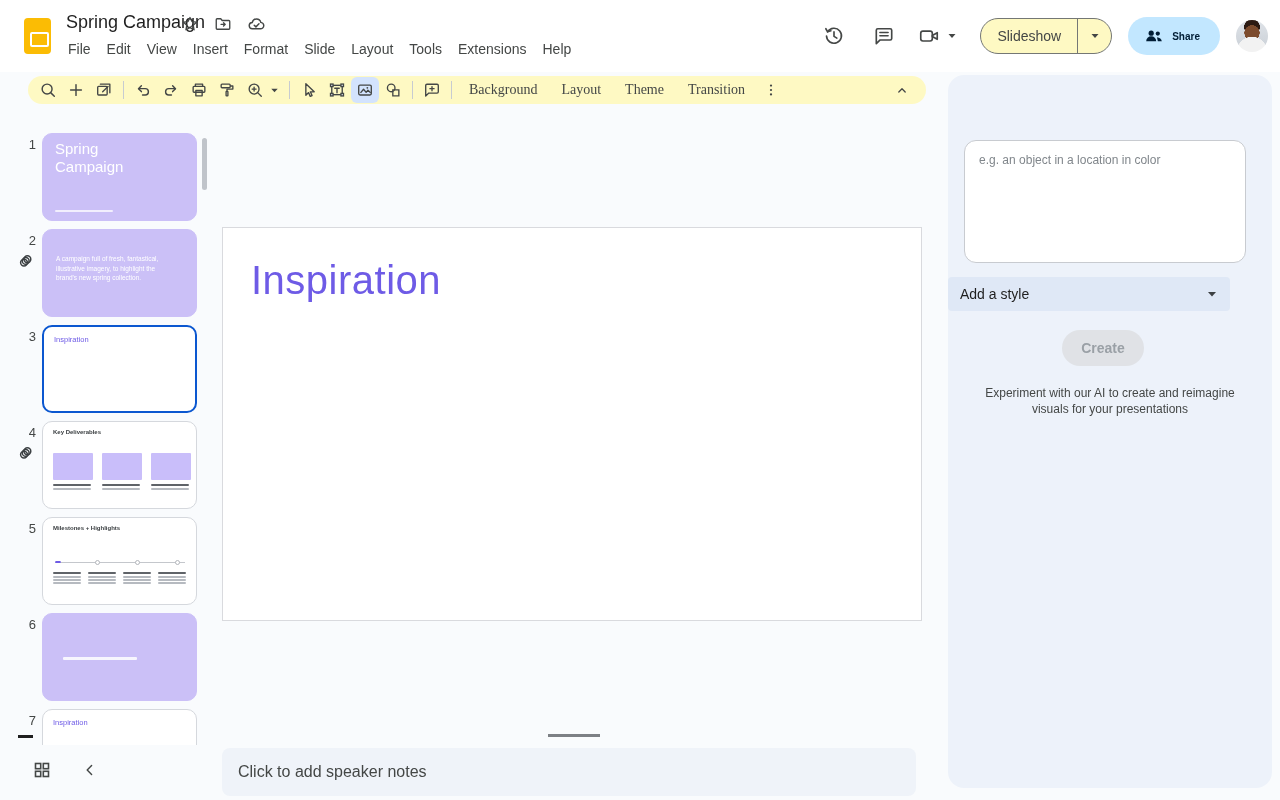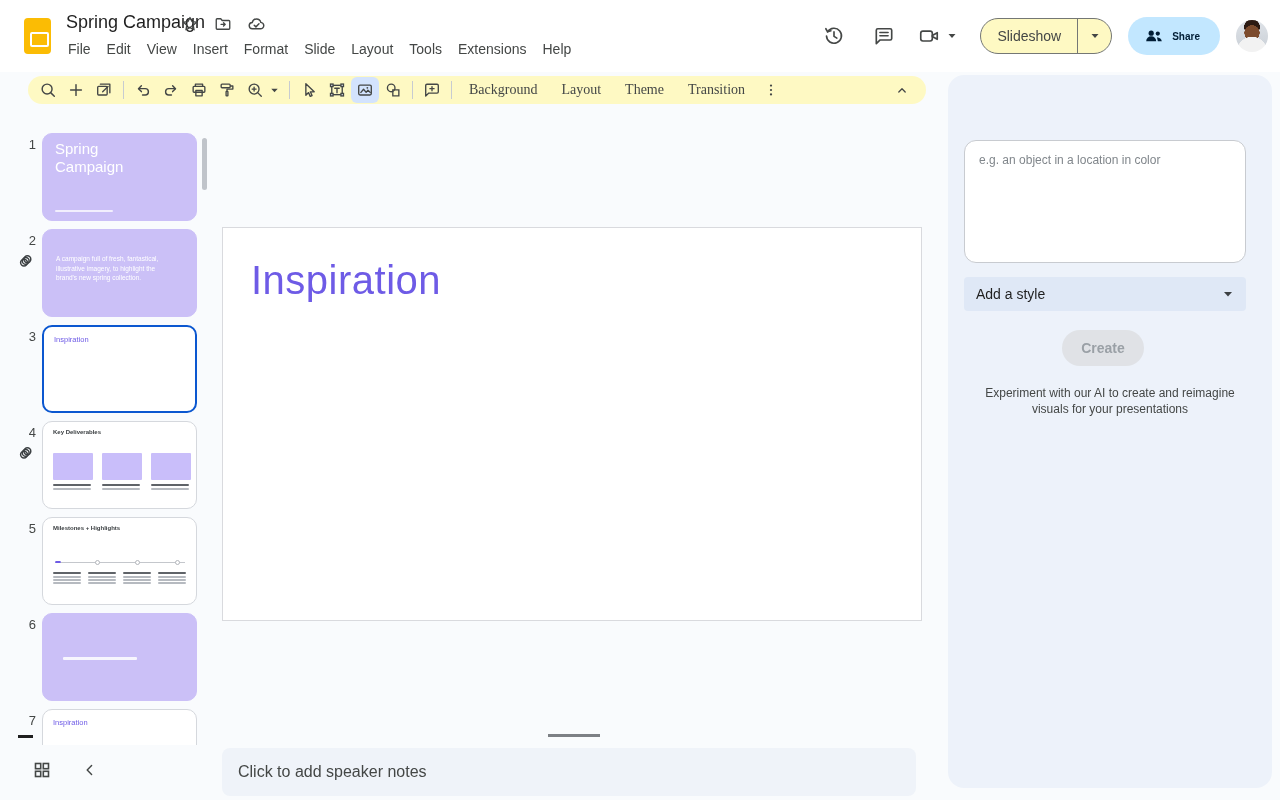--- a/index.html
+++ b/index.html
@@ -76,21 +76,21 @@
   .notes-text { font-size:16px; color:#444746; }
   .bottom-left { position:absolute; left:32px; top:760px; display:flex; align-items:center; gap:30px; }
 
   
   .panel { position:absolute; left:948px; top:75px; width:324px; height:713px; background:#edf2fa; border-radius:16px; }
   .panel-head { position:absolute; left:20px; top:10px; right:14px; height:32px; display:flex; align-items:center; }
   .panel-title { font-size:16px; font-weight:bold; color:#1f1f1f; margin-left:10px; }
   .panel-close { margin-left:auto; width:32px; height:32px; display:flex; align-items:center; justify-content:center; border-radius:50%; }
   .prompt-box { position:absolute; left:16px; top:65px; width:282px; height:123px; background:#fff; border:1px solid #c8cbd0; border-radius:12px; padding:12px 14px; font-size:12px; color:#0f172a; resize:none; font-family:"Liberation Sans", sans-serif; }
   .prompt-box::placeholder { color:#80868b; }
-  .style-select { position:absolute; left:16px; top:202px; width:282px; height:34px; background:#dfe8f6; border-radius:4px; display:flex; align-items:center; padding:0 12px; }
+  .style-select { position:absolute; left:0; top:202px; width:282px; height:34px; background:#dfe8f6; border-radius:4px; display:flex; align-items:center; padding:0 12px; }
   .style-label { font-size:14px; color:#1f1f1f; }
   .style-caret { margin-left:auto; }
   .create-btn { position:absolute; left:114px; top:255px; width:82px; height:36px; border:none; background:#e0e2e6; color:#9aa0a6; font-size:14px; font-weight:bold; border-radius:18px; font-family:"Liberation Sans", sans-serif; }
   .panel-caption { position:absolute; left:32px; top:310px; width:260px; font-size:12px; line-height:16px; color:#444746; text-align:center; }
 </style>
 </head>
 <body>
 
 <div class="app">
 

